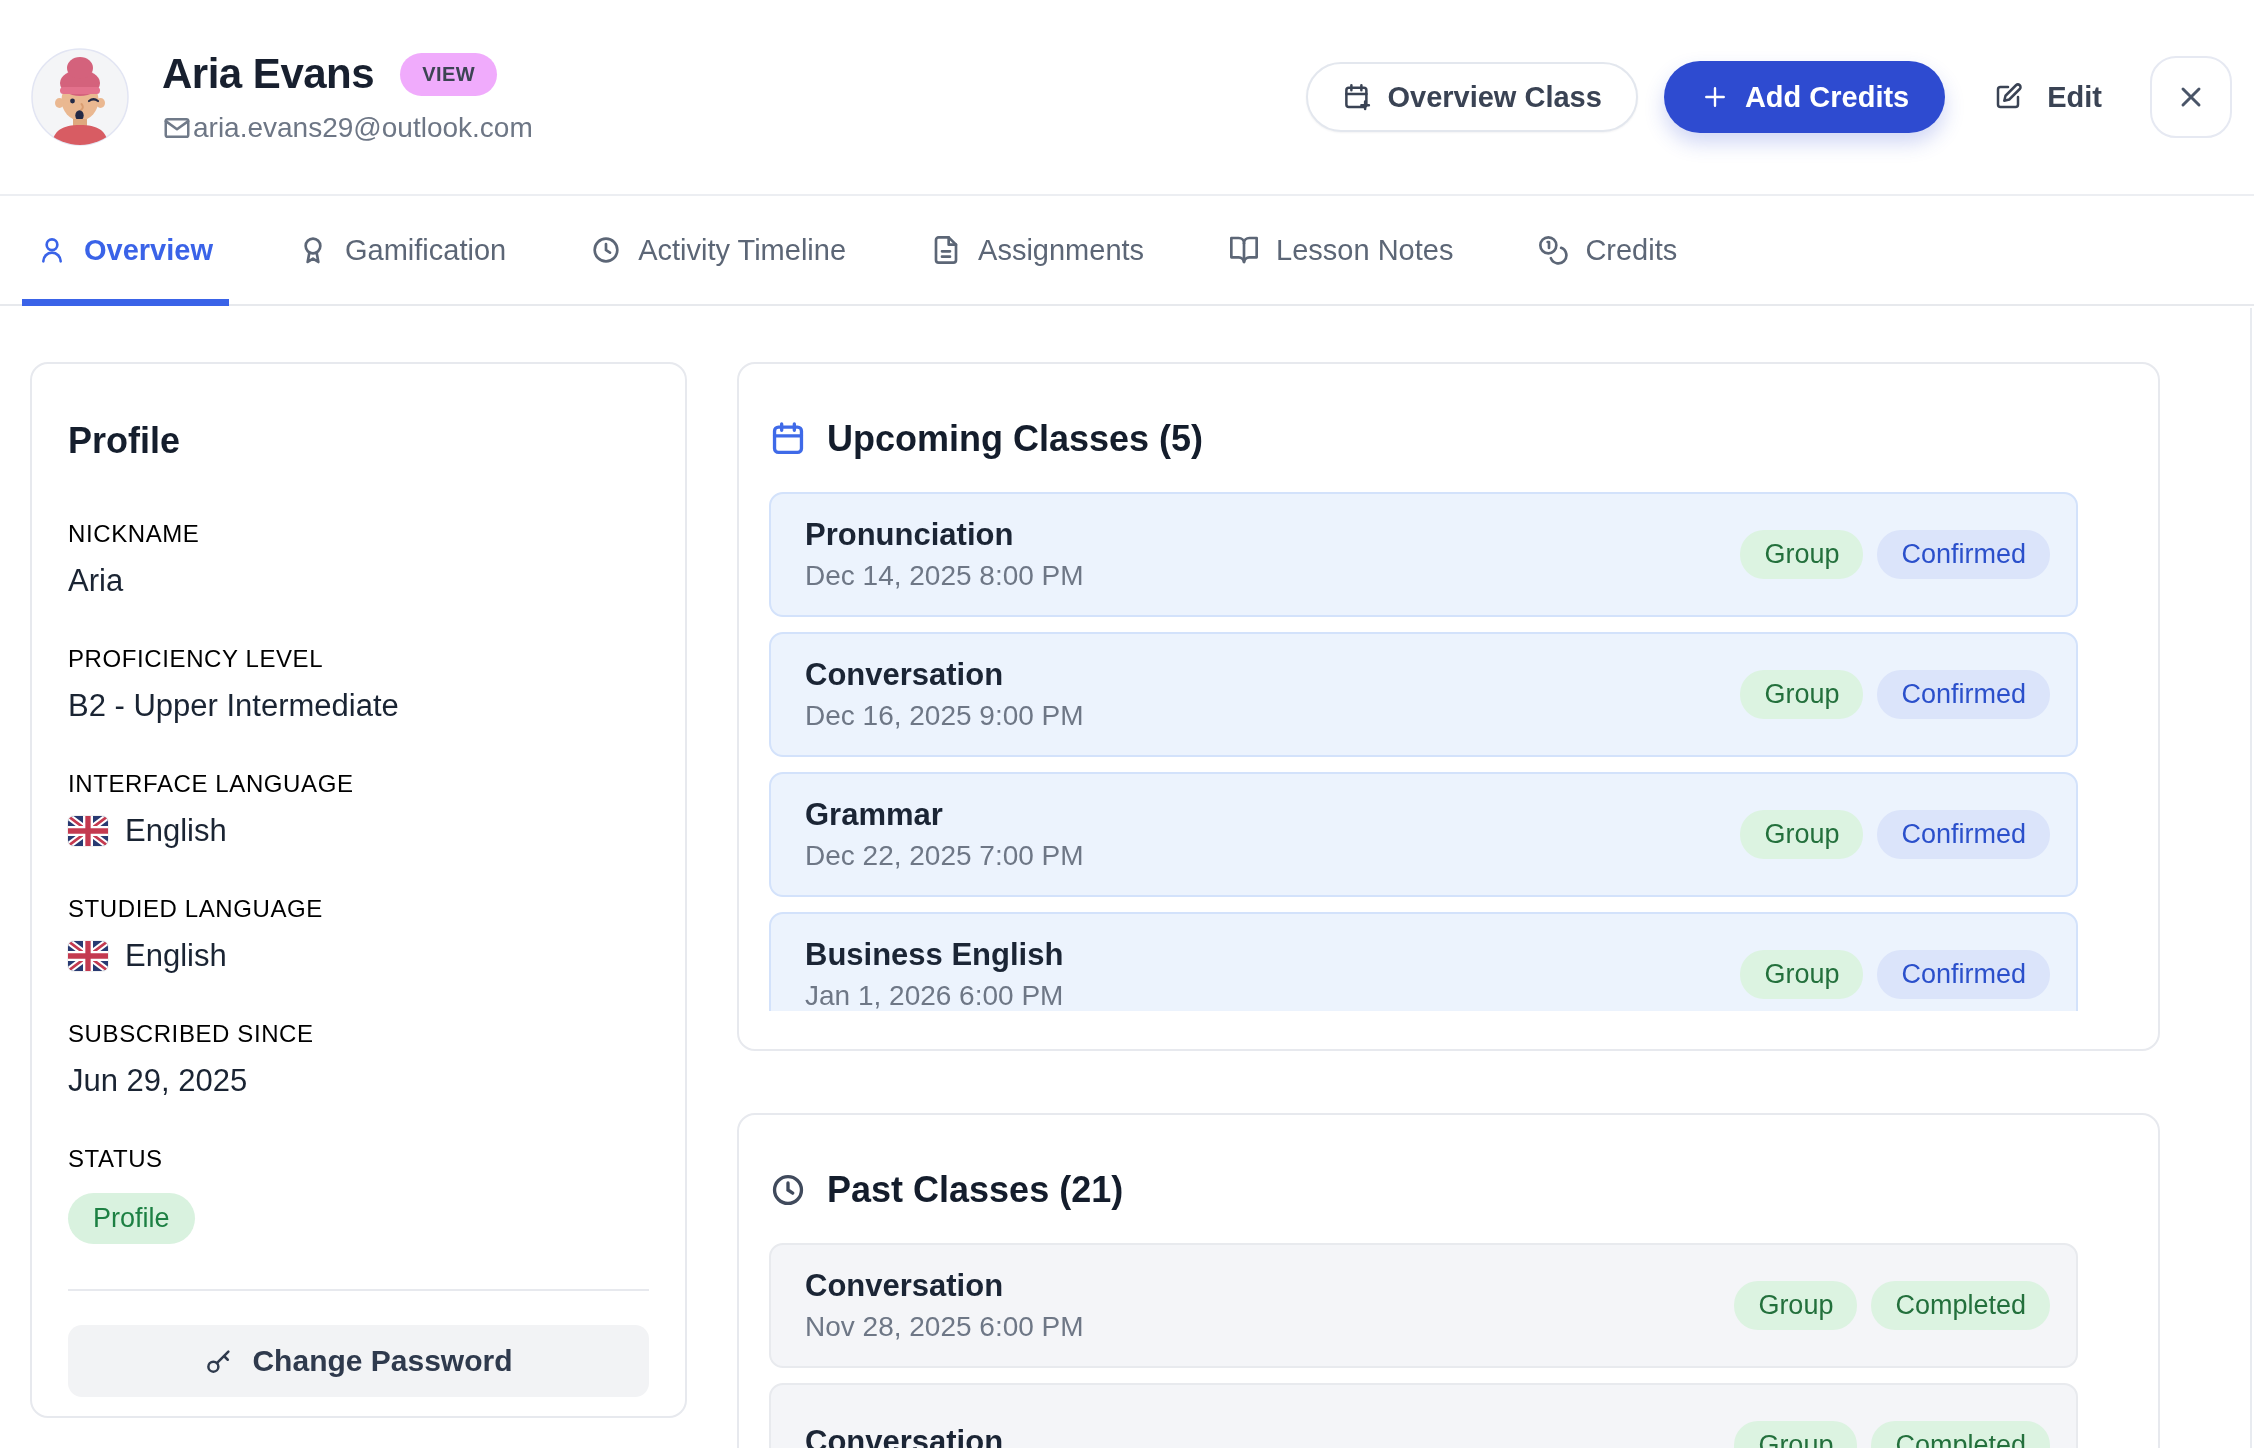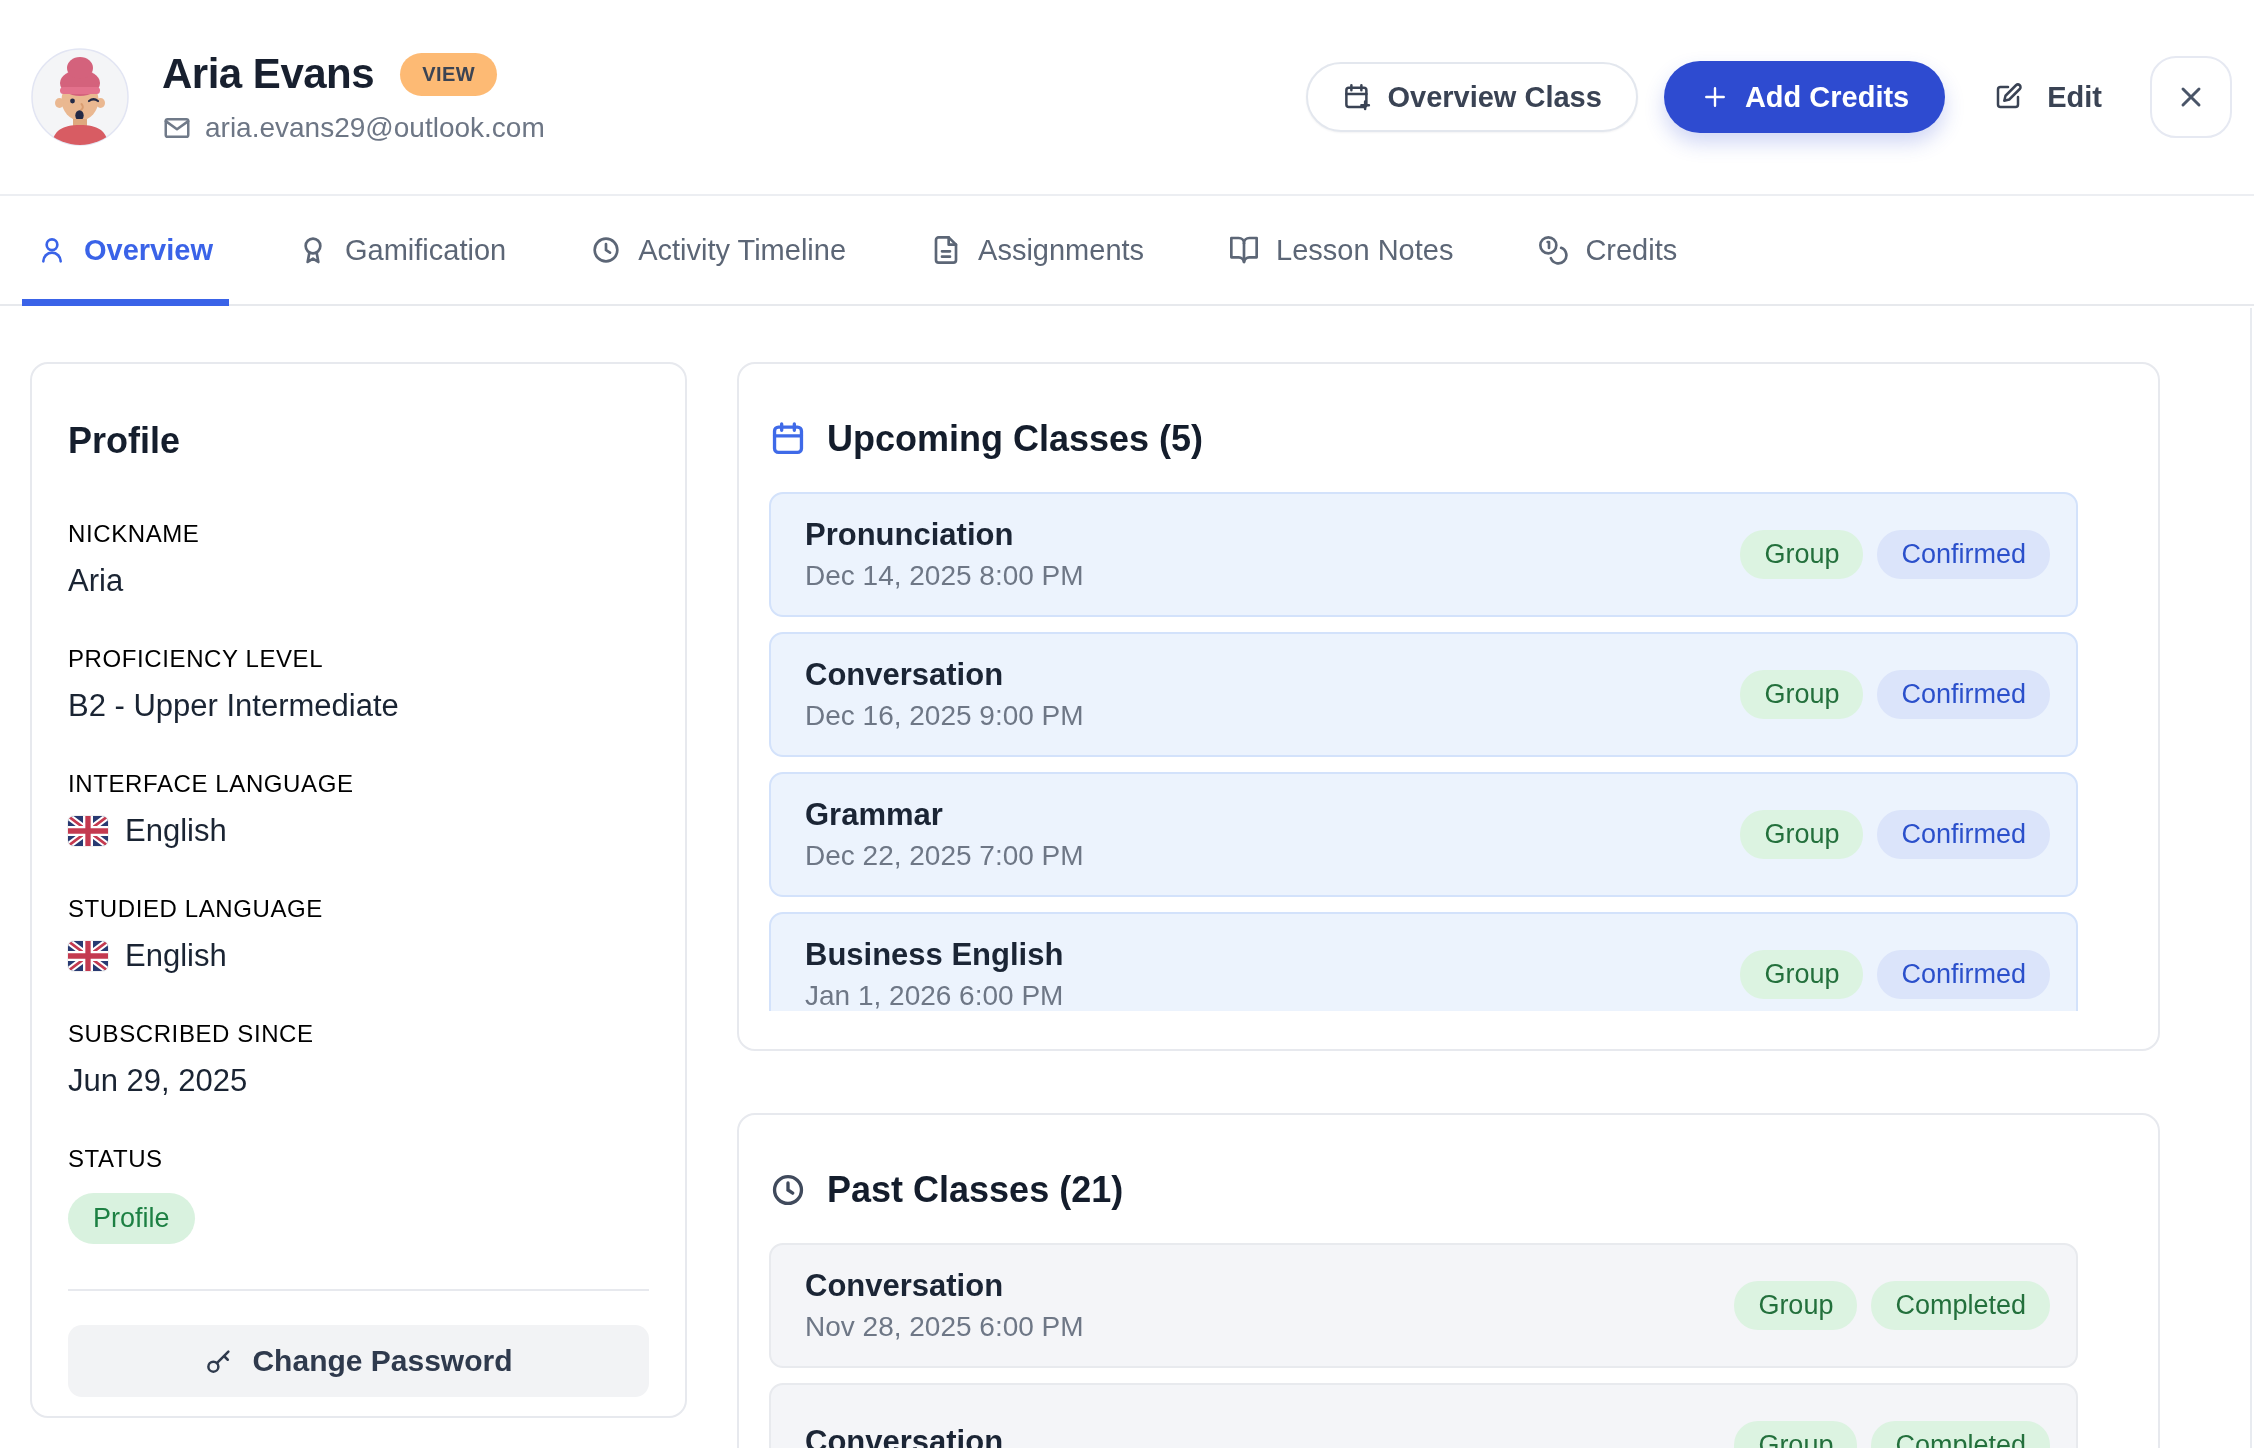--- a/index.html
+++ b/index.html
@@ -9,22 +9,22 @@
 
   svg.ic { display:block; }
 
   
   .header { display:flex; align-items:center; height:196px; padding:0 22px 0 30px; border-bottom:2px solid #eceef2; }
   .header-left { display:flex; align-items:center; gap:32px; }
   .avatar { width:100px; height:100px; flex:0 0 auto; }
   .id-block { display:flex; flex-direction:column; gap:14px; }
   .name-row { display:flex; align-items:center; gap:26px; }
   .name { font-size:42px; font-weight:700; color:#18202f; letter-spacing:-0.5px; }
-  .view-badge { font-size:20px; font-weight:700; letter-spacing:0.5px; color:#3c4453; background:#fdba74; padding:10px 22px; border-radius:24px; }
-  .email-row { display:flex; align-items:center; gap:13px; color:#6d7685; font-size:28px; }
+  .view-badge { font-size:20px; font-weight:700; letter-spacing:0.5px; color:#3c4453; background:#f0abfc; padding:10px 22px; border-radius:24px; }
+  .email-row { display:flex; align-items:center; gap:1px; color:#6d7685; font-size:28px; }
   .email-row .ic { color:#707a89; }
 
   .header-right { margin-left:auto; display:flex; align-items:center; }
   .btn { display:flex; align-items:center; justify-content:center; cursor:default; white-space:nowrap; }
   .btn-outline { height:70px; padding:0 34px; gap:15px; border:2px solid #e3e7ee; border-radius:35px; background:#fff;
                  box-shadow:0 1px 2px rgba(16,24,40,.05); font-size:29px; font-weight:600; color:#3a4354; }
   .btn-primary { height:72px; padding:0 36px; gap:15px; border:none; border-radius:36px; background:#2e4bd0; color:#fff;
                  font-size:29px; font-weight:600; margin-left:26px; box-shadow:0 10px 20px rgba(46,75,208,.22); }
   .btn-ghost { gap:24px; font-size:29px; font-weight:600; color:#3a4354; margin-left:48px; background:none; border:none; }
   .btn-close { width:82px; height:82px; border:2px solid #e6e9f2; border-radius:26px; background:#fff; color:#4a5568; margin-left:48px; }

